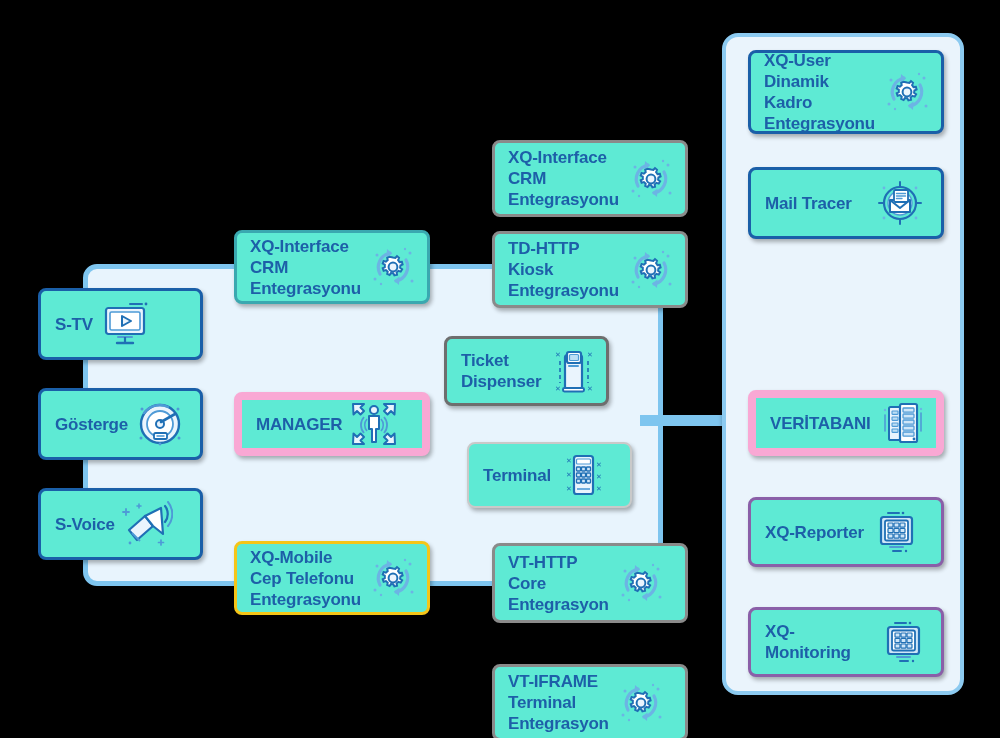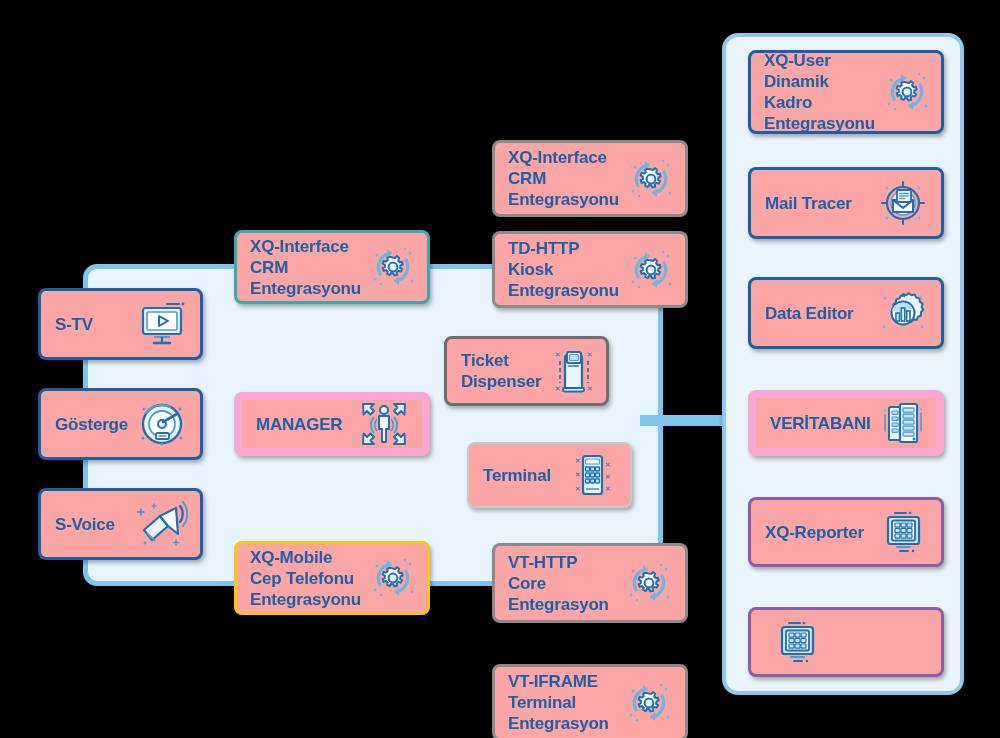--- a/index.html
+++ b/index.html
@@ -27,25 +27,24 @@
     border:4px solid #8ccaf0;
     border-radius:16px;
     box-sizing:border-box;
     box-shadow:0 3px 4px rgba(0,0,0,.25);
   }
 
   
   .node{
     position:absolute;
     box-sizing:border-box;
-    background:#fca5a5;
+    background:#5eead4;
     border-radius:8px;
     display:flex;
     align-items:center;
-    justify-content:space-between;
     padding:6px 12px 6px 14px;
     box-shadow:2px 3px 4px rgba(0,0,0,.30);
   }
   .node .lbl{
     color:#1d5fa8;
     font-weight:bold;
     font-size:17px;
     line-height:21px;
     letter-spacing:-.2px;
     white-space:pre-line;
@@ -397,41 +396,20 @@
         <g fill="#6cb4e4">
           <circle cx="9" cy="10" r="1.4"></circle>
             <circle cx="41" cy="10" r="1.4"></circle>
           <circle cx="9" cy="40" r="1.4"></circle>
             <circle cx="41" cy="40" r="1.4"></circle>
         </g>
       </svg>
     </span>
   </div>
 
-  <div class="node b-navy" style="left:748px;top:277px;width:196px;height:72px;">
-    <span class="lbl">Data Editor</span>
-    <span class="ic">
-      <svg width="50" height="48" viewBox="0 0 50 48">
-        <path d="M25 5 l3.2 1.1 2.6-2.1 2.6 2.2 3.3-.6 1.6 3 3.3.9.3 3.3 2.8 1.9-1.1 3.2 1.6 2.9-2.3 2.4.2 3.3-3.1 1.2-1.3 3.1-3.3-.2-2.3 2.4-3-1.4-2.8 1.7-2.4-2.2-3.3.4-1.3-3.1-3.1-1.1v-3.3l-2.4-2.3 1.5-3-1.2-3.1 2.7-1.9.4-3.3 3.2-.9 1.5-3 3.3.5z" fill="#eaf4fd" stroke="#1f6fb5" stroke-width="2" stroke-linejoin="round"></path>
-        <circle cx="25" cy="24" r="11.5" fill="#fff" stroke="#1f6fb5" stroke-width="2"></circle>
-        <path d="M13.8 22 A11.5 11.5 0 0 1 34.5 19 L25 24 Z" fill="#bcdef5"></path>
-        <g fill="#eaf4fd" stroke="#1f6fb5" stroke-width="1.6">
-          <rect x="18" y="24" width="3.4" height="8"></rect>
-          <rect x="23.3" y="19" width="3.4" height="13"></rect>
-          <rect x="28.6" y="22" width="3.4" height="10"></rect>
-        </g>
-        <g fill="#6cb4e4">
-          <circle cx="7" cy="9" r="1.4"></circle>
-            <circle cx="43" cy="9" r="1.4"></circle>
-          <circle cx="6" cy="38" r="1.4"></circle>
-            <circle cx="44" cy="38" r="1.4"></circle>
-        </g>
-      </svg>
-    </span>
-  </div>
 
   <div class="node b-purple" style="left:748px;top:497px;width:196px;height:70px;">
     <span class="lbl">XQ-Reporter</span>
     <span class="ic">
       <svg width="50" height="48" viewBox="0 0 50 48">
         <line x1="17" y1="5" x2="28" y2="5" stroke="#1f6fb5" stroke-width="2" stroke-linecap="round"></line>
         <circle cx="32" cy="5" r="1.3" fill="#1f6fb5"></circle>
         <rect x="10" y="9" width="31" height="27" rx="2.6" fill="#cfe6f8" stroke="#1f6fb5" stroke-width="2.2"></rect>
         <rect x="14" y="12.5" width="23" height="20" rx="1.8" fill="#fff" stroke="#1f6fb5" stroke-width="1.8"></rect>
         <g fill="#cfe6f8" stroke="#1f6fb5" stroke-width="1.2">
@@ -476,20 +454,21 @@
           <line x1="7" y1="16" x2="7" y2="32"></line>
             <line x1="43" y1="14" x2="43" y2="32"></line>
         </g>
         <circle cx="7" cy="11" r="1.2" fill="#6cb4e4"></circle>
           <circle cx="43" cy="10" r="1.2" fill="#6cb4e4"></circle>
       </svg>
     </span>
   </div>
 
   <div class="node b-purple" style="left:748px;top:607px;width:196px;height:70px;">
+    <span class="lbl">XQ-Monitoring</span>
     <span class="ic">
       <svg width="50" height="48" viewBox="0 0 50 48">
         <line x1="17" y1="5" x2="28" y2="5" stroke="#1f6fb5" stroke-width="2" stroke-linecap="round"></line>
         <circle cx="32" cy="5" r="1.3" fill="#1f6fb5"></circle>
         <rect x="10" y="9" width="31" height="27" rx="2.6" fill="#cfe6f8" stroke="#1f6fb5" stroke-width="2.2"></rect>
         <rect x="14" y="12.5" width="23" height="20" rx="1.8" fill="#fff" stroke="#1f6fb5" stroke-width="1.8"></rect>
         <g fill="#cfe6f8" stroke="#1f6fb5" stroke-width="1.2">
           <rect x="17" y="15" width="5" height="4.2" rx=".6"></rect>
             <rect x="23" y="15" width="5" height="4.2" rx=".6"></rect>
             <rect x="29" y="15" width="5" height="4.2" rx=".6"></rect>

